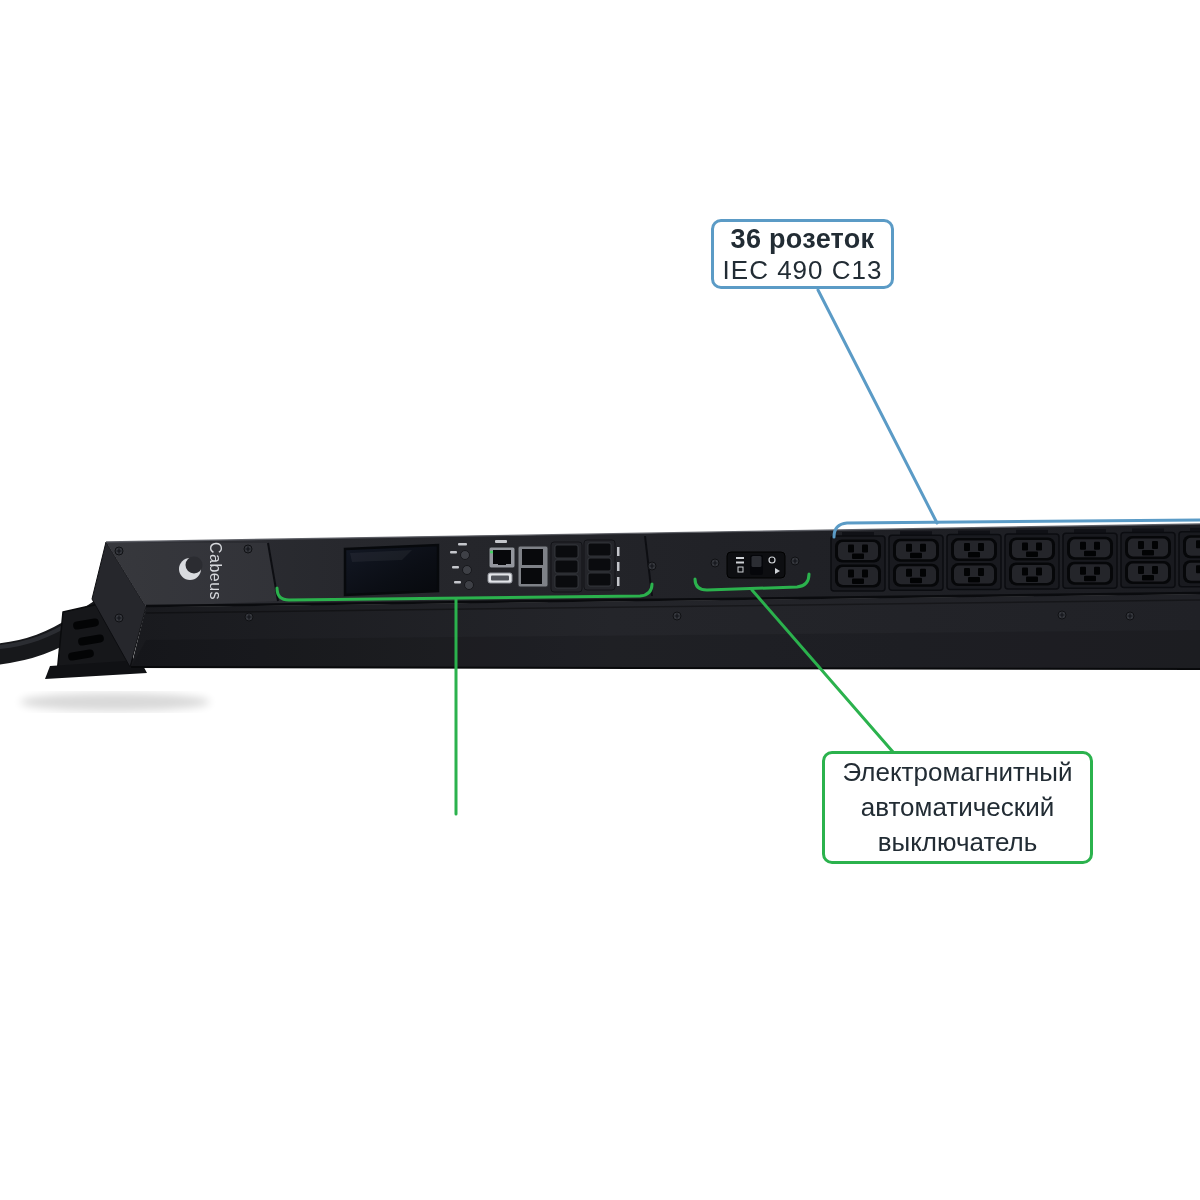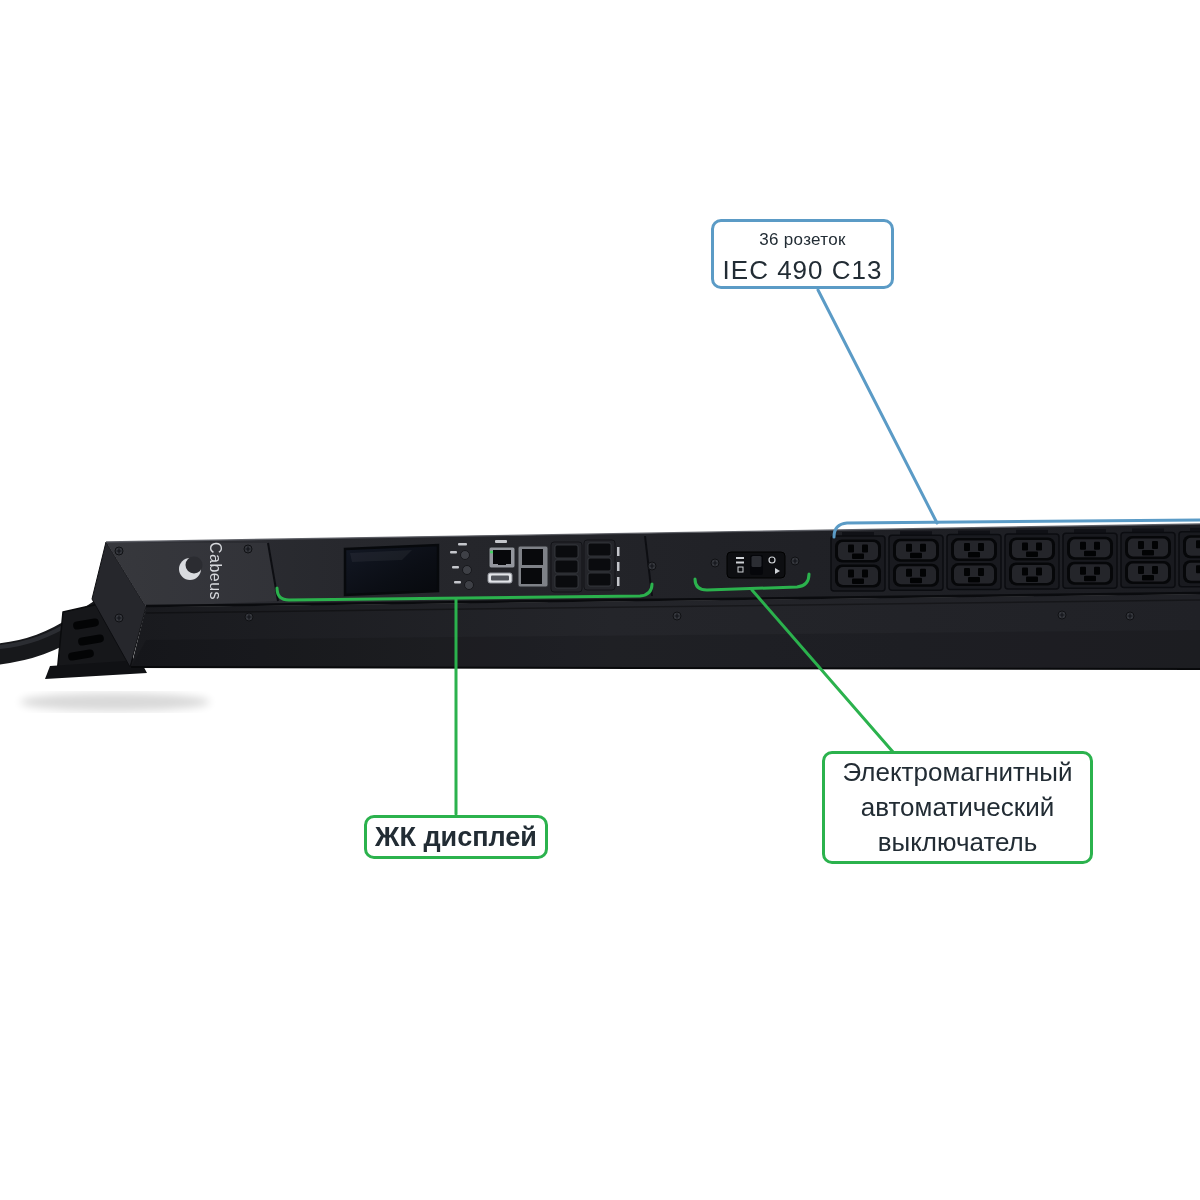--- a/index.html
+++ b/index.html
@@ -8,21 +8,21 @@
     font-family:"Liberation Sans",sans-serif;
   }
   .stage svg{position:absolute;left:0;top:0;}
   .callout{
     position:absolute;background:#ffffff;border:3px solid #2bb24d;border-radius:10px;
     box-sizing:border-box;display:flex;flex-direction:column;align-items:center;justify-content:center;
     text-align:center;color:#222c34;z-index:5;
   }
   .callout.blue{border-color:#5b9bc6;}
   #callout-outlets{left:711px;top:219px;width:183px;height:70px;}
-  #callout-outlets .callout-title{font-weight:normal;font-size:17px;line-height:31px;letter-spacing:.3px;}
+  #callout-outlets .callout-title{font-weight:bold;font-size:27px;line-height:31px;letter-spacing:.3px;}
   #callout-outlets .callout-sub{font-size:26px;line-height:30px;letter-spacing:1px;}
   #callout-lcd{left:364px;top:815px;width:184px;height:44px;}
   #callout-lcd .callout-title{font-weight:bold;font-size:27px;line-height:30px;}
   #callout-breaker{left:822px;top:751px;width:271px;height:113px;padding:0 20px;}
   #callout-breaker .callout-text{font-size:26px;line-height:35px;}
 </style>
 </head>
 <body>
 
 <div class="stage">
@@ -196,21 +196,18 @@
     <path d="M695,579 Q695,590 707,590 L797,587 Q809,586 809,574" stroke="#2bb24d" stroke-width="3"></path>
     <path d="M752,590 L893,752" stroke="#2bb24d" stroke-width="3"></path>
   </g>
 </svg>
 
 <div class="callout blue" id="callout-outlets">
   <div class="callout-title">36 розеток</div>
   <div class="callout-sub">IEC 490 C13</div>
 </div>
 
-<div class="callout" id="callout-lcd">
-  <div class="callout-title">ЖК дисплей</div>
-</div>
 
 <div class="callout" id="callout-breaker">
   <div class="callout-text">Электромагнитный автоматический выключатель</div>
 </div>
 
 </div>
 
 </body></html>

